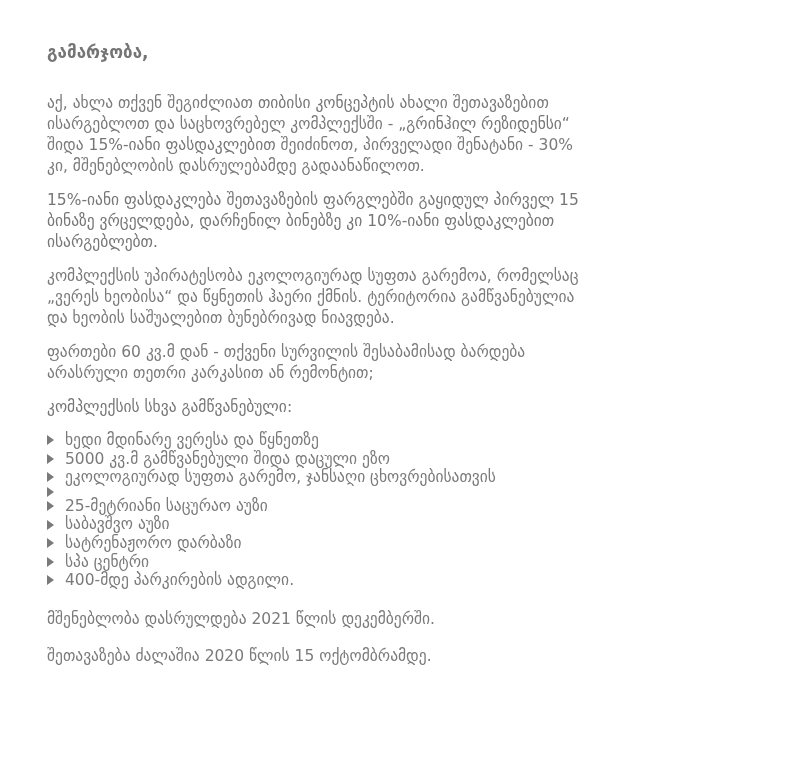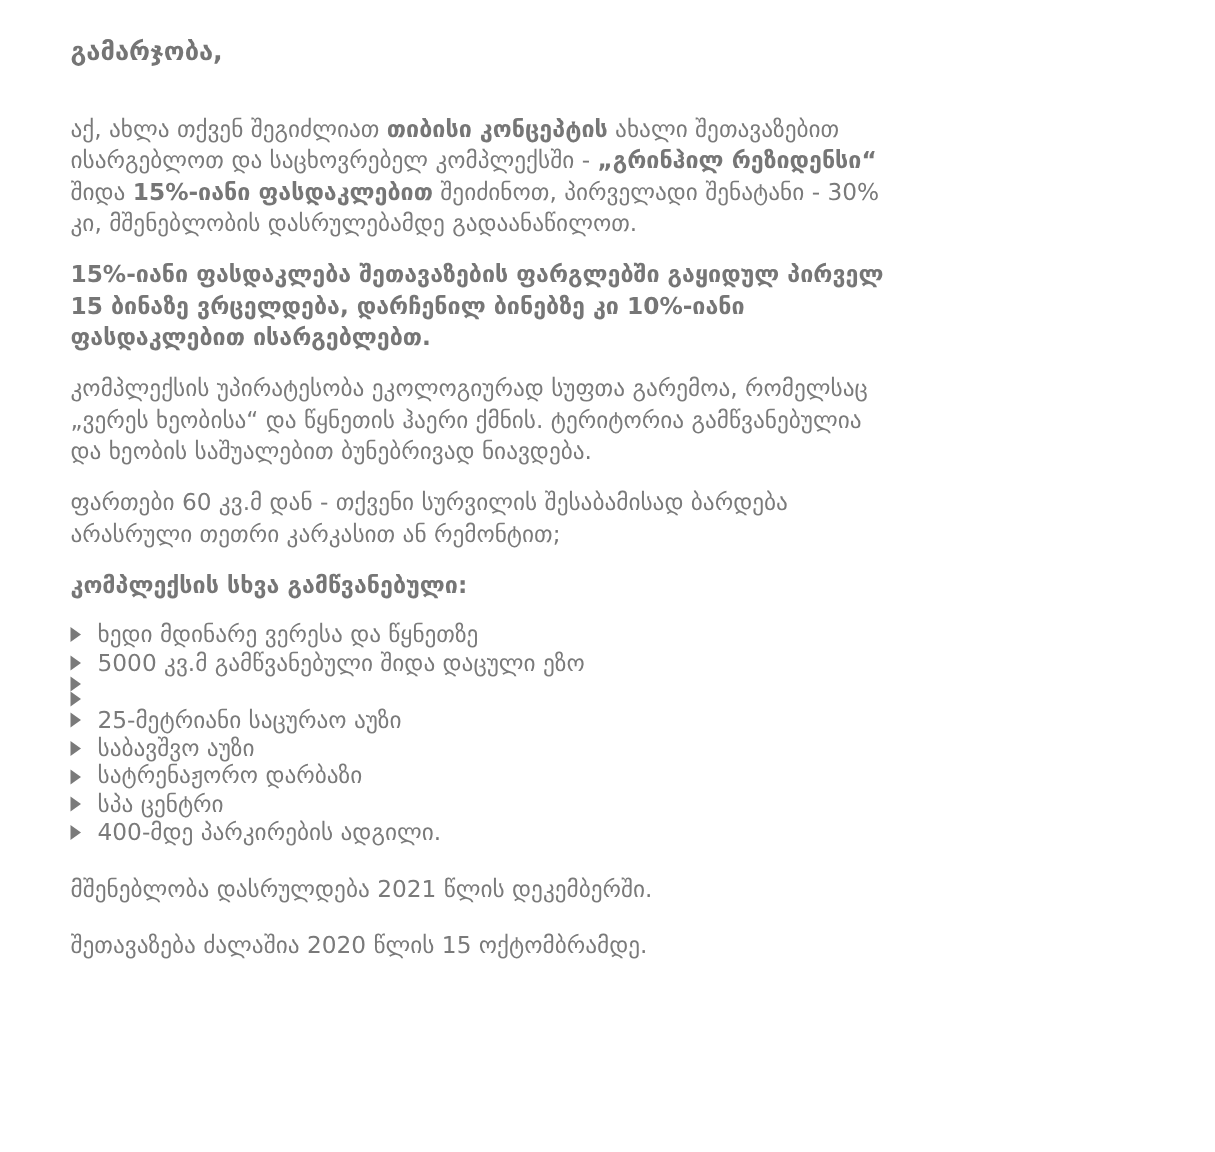--- a/index.html
+++ b/index.html
@@ -7,37 +7,37 @@
     width: 810px;
     height: 768px;
     background: #ffffff;
     overflow: hidden;
     font-family: "DejaVu Sans", "Liberation Sans", sans-serif;
   }
   .page {
     box-sizing: border-box;
     width: 646px;
     height: 768px;
-    padding: 24px 48px 20px 47px;
+    padding: 41px 48px 20px 47px;
     color: #7a7a7a;
   }
   .greeting {
     font-size: 17px;
     font-weight: 700;
     color: #757575;
     margin: 0 0 30px 0;
     line-height: 22px;
   }
   .para {
     font-size: 15.5px;
     line-height: 21px;
     margin: 0 0 13px 0;
     max-width: 706px;
   }
-  .bold { font-weight: 700; color: #767676; }
+  .bold { font-weight: 400; color: #767676; }
   .advantages {
     list-style: none;
     margin: 5px 0 19px 0;
     padding: 0;
     max-width: 706px;
   }
   .advantages li {
     font-size: 15.5px;
     line-height: 18.6px;
     display: flex;
@@ -76,20 +76,21 @@
     <li>
         <span class="tri"></span>
         <span>ხედი მდინარე ვერესა და წყნეთზე</span>
       </li>
     <li>
         <span class="tri"></span>
         <span>5000 კვ.მ გამწვანებული შიდა დაცული ეზო</span>
       </li>
     <li>
         <span class="tri"></span>
+        <span>ეკოლოგიურად სუფთა გარემო, ჯანსაღი ცხოვრებისათვის</span>
       </li>
     <li>
         <span class="tri"></span>
       </li>
     <li>
         <span class="tri"></span>
         <span>25-მეტრიანი საცურაო აუზი</span>
       </li>
     <li>
         <span class="tri"></span>

